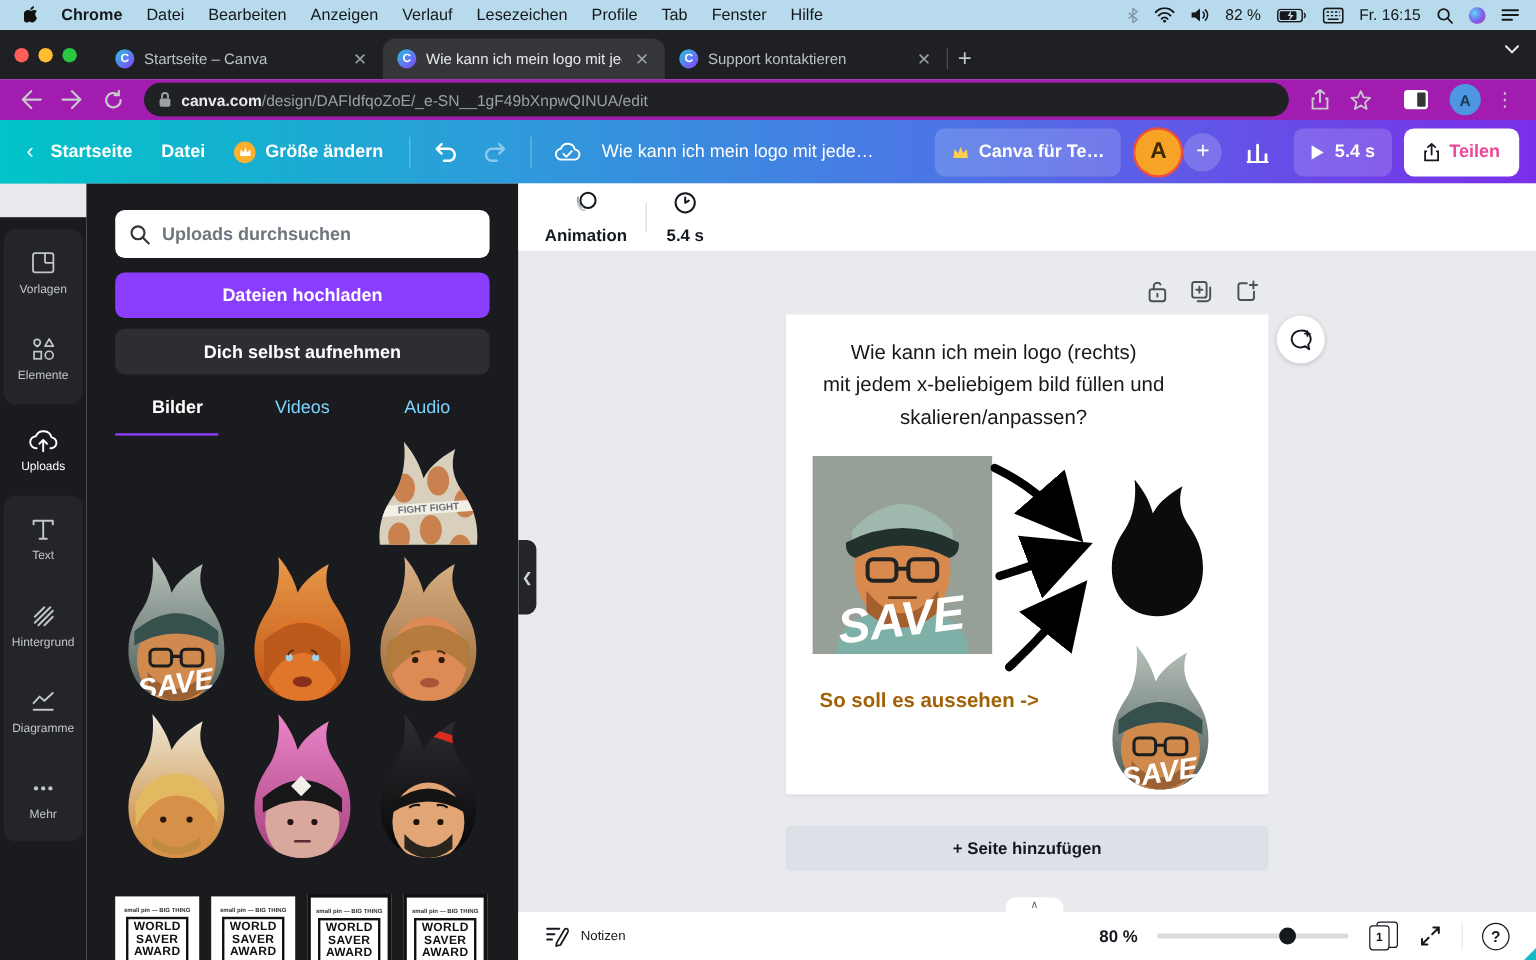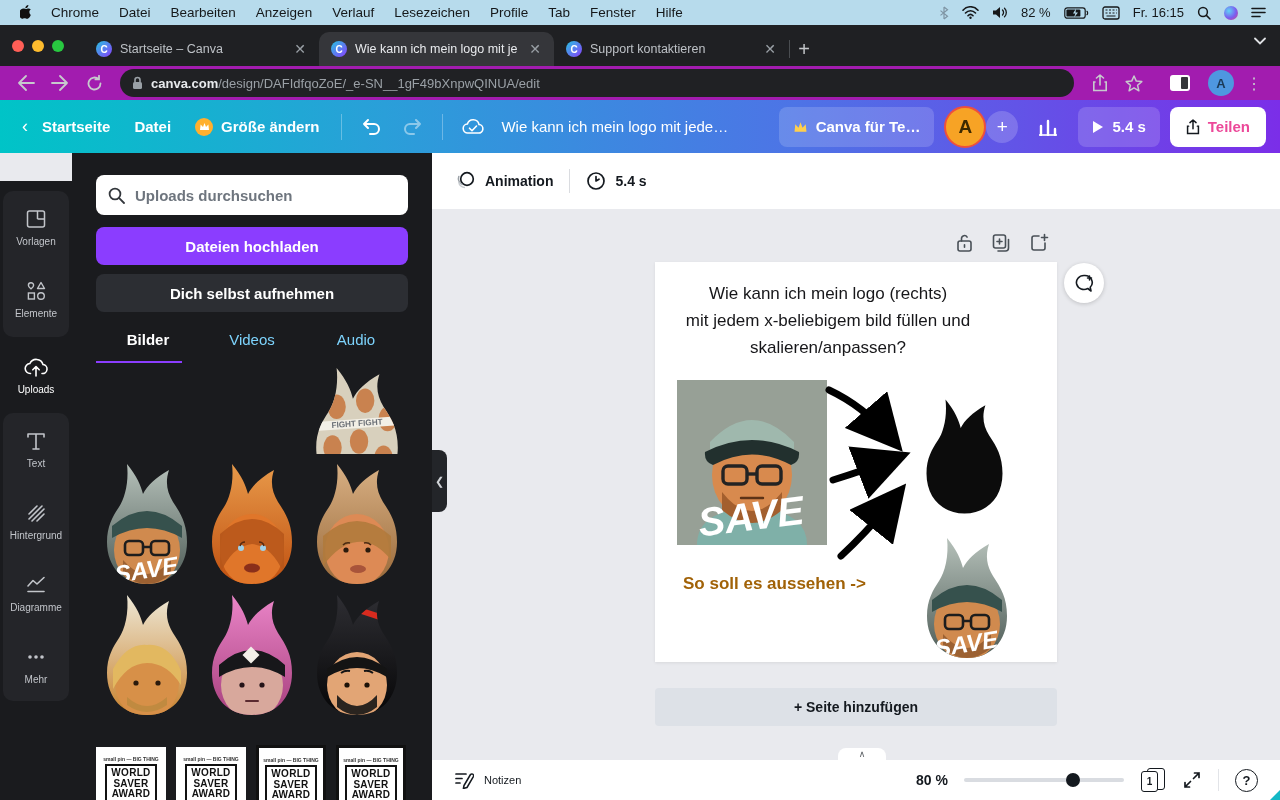--- a/index.html
+++ b/index.html
@@ -4,21 +4,21 @@
 <style>
   * { margin:0; padding:0; box-sizing:border-box; }
   html,body { width:1280px; height:800px; overflow:hidden; font-family:"Liberation Sans",sans-serif; background:#e9eaee; }
   .abs { position:absolute; }
   svg { display:block; }
 
   
   .menubar { position:absolute; left:0; top:0; width:1280px; height:25px; background:#b7dbec; display:flex; align-items:center; color:#15181a; font-size:13.5px; }
   .menubar .apple { margin-left:20px; }
   .menubar .mb-item { padding:0 10px; }
-  .menubar .mb-app { font-weight:400; padding:0 10px; margin-left:8px; }
+  .menubar .mb-app { font-weight:700; padding:0 10px; margin-left:8px; }
   .menubar .mb-right { margin-left:auto; display:flex; align-items:center; gap:13px; margin-right:14px; }
   .menubar .mb-right .txt { font-size:13px; }
 
   
   .tabstrip { position:absolute; left:0; top:25px; width:1280px; height:41px; background:#1f2023; }
   .lights { position:absolute; left:12px; top:15px; display:flex; gap:8px; }
   .light { width:12px; height:12px; border-radius:50%; }
   .tabs { position:absolute; left:84px; top:7px; display:flex; height:34px; align-items:stretch; }
   .tab { width:235px; display:flex; align-items:center; gap:8px; padding:0 10px 0 12px; color:#bdc1c6; font-size:12.5px; position:relative; }
   .tab.active { background:#35363a; border-radius:10px 10px 0 0; color:#e8eaed; }
@@ -74,21 +74,21 @@
   
   .poster { position:absolute; width:70px; height:90px; background:#fff; overflow:hidden; text-align:center; }
   .poster.bordered { border:3px solid #111; }
   .poster .ptop { font-size:5px; color:#333; margin-top:9px; white-space:nowrap; font-weight:700; }
   .poster .pbox { display:inline-block; border:2px solid #111; padding:2px 4px; margin-top:2px; }
   .poster .pbox div { font-size:10px; font-weight:700; line-height:1.05; color:#111; letter-spacing:.3px; }
 
   
   .canvasarea { position:absolute; left:432px; top:153px; width:848px; height:647px; background:#e9eaee; }
   .ctoolbar { position:absolute; left:0; top:0; width:848px; height:56px; background:#fff; display:flex; align-items:center; padding-left:22px; gap:16px; color:#14191f; }
-  .ctool { display:flex; align-items:center; gap:9px; font-size:14px; font-weight:600; }
+  .ctool { display:flex; align-items:center; gap:9px; font-size:14px; font-weight:600;flex-direction:column; }
   .cdiv { width:1px; height:24px; background:#dadce0; }
   .collapse-handle { position:absolute; left:0; top:297px; width:15px; height:62px; background:#232529; border-radius:0 8px 8px 0; color:#cfd2d6; display:flex; align-items:center; justify-content:center; font-size:11px; }
   .pagecontrols { position:absolute; left:524px; top:80px; width:100px; display:flex; gap:19px; color:#495057; }
   .comment-fab { position:absolute; left:632px; top:110px; width:40px; height:40px; border-radius:50%; background:#fff; box-shadow:0 1px 4px rgba(0,0,0,.18); display:flex; align-items:center; justify-content:center; color:#14191f; }
   .page { position:absolute; left:223px; top:109px; width:402px; height:400px; background:#fff; box-shadow:0 1px 3px rgba(0,0,0,.08); }
   .heading { position:absolute; left:0; top:18px; width:346px; text-align:center; font-size:17px; line-height:27px; color:#17171a; }
   .caption { position:absolute; left:28px; top:312px; width:240px; font-size:17px; color:#a16207;font-weight:bold; }
   .addpage { position:absolute; left:223px; top:535px; width:402px; height:38px; background:#dde1e7; border-radius:4px; display:flex; align-items:center; justify-content:center; font-size:14px; font-weight:600; color:#14191f; }
   .expandtab { position:absolute; left:406px; top:595px; width:48px; height:12px; background:#fff; border-radius:8px 8px 0 0; display:flex; align-items:center; justify-content:center; color:#5f6368; font-size:9px; }
 

